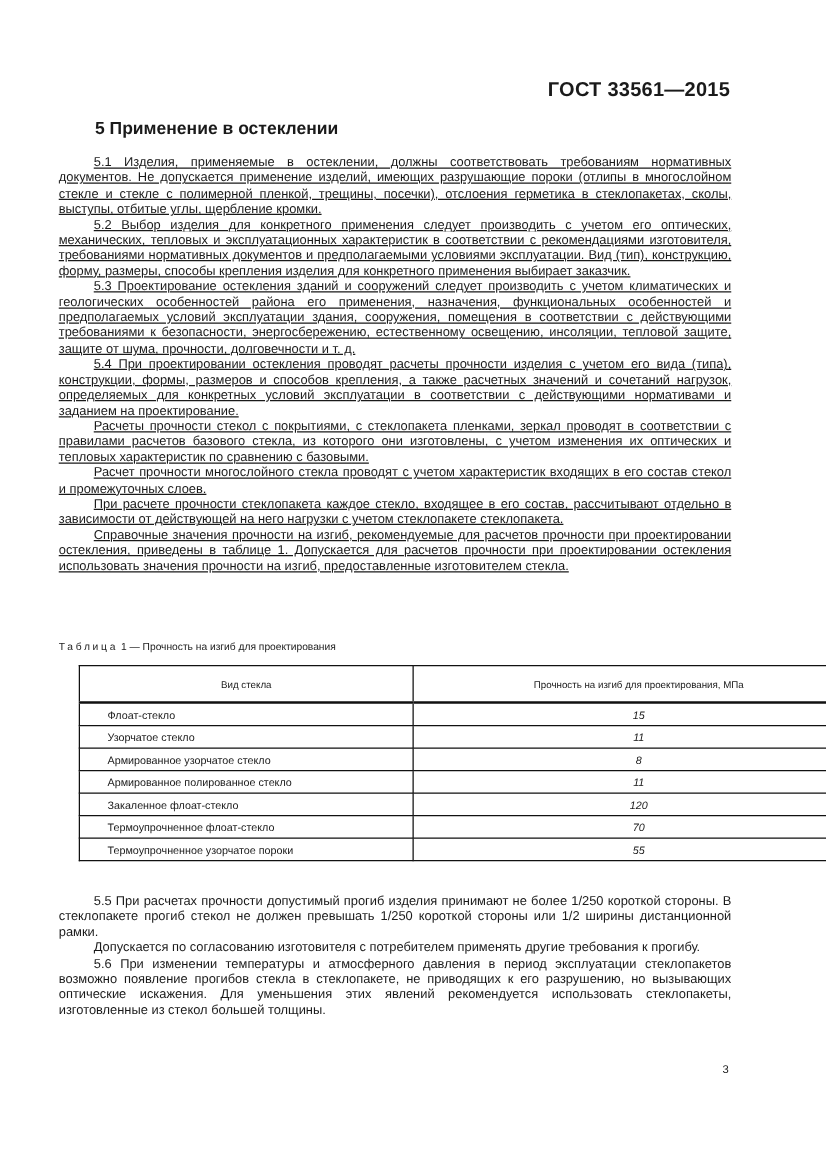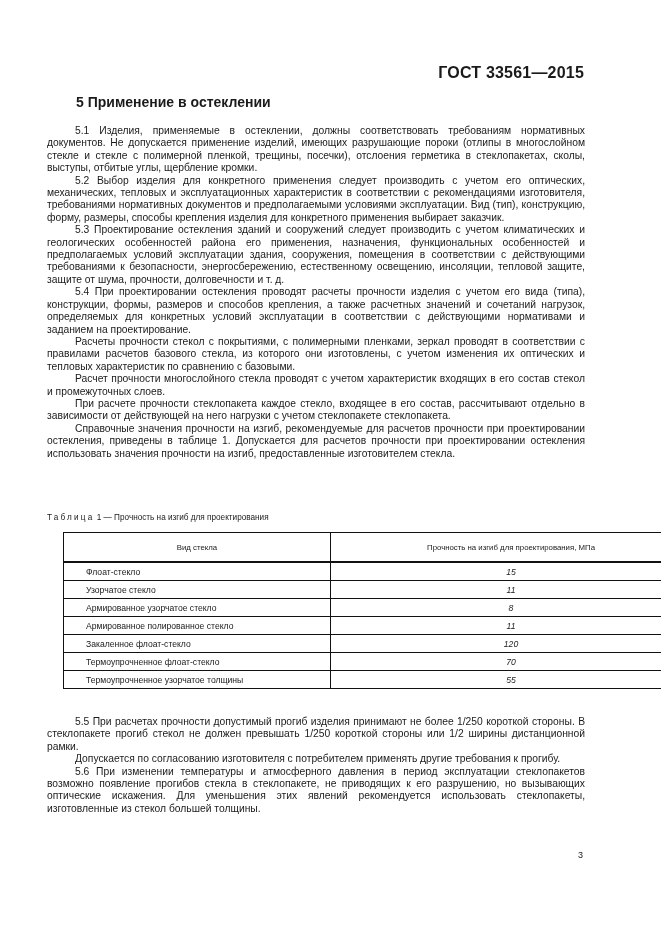--- a/index.html
+++ b/index.html
@@ -2,21 +2,21 @@
 <html><head>
 <meta charset="utf-8">
 <style>
   html, body { margin: 0; padding: 0; background: #ffffff; }
   body { width: 661px; height: 936px; position: relative; overflow: hidden;
          font-family: "Liberation Sans", sans-serif; color: #1a1a1a; }
   .header-code { position: absolute; top: 64px; right: 77px; font-size: 16px; font-weight: bold; letter-spacing: 0.2px; }
   .section-title { position: absolute; top: 94px; left: 76px; font-size: 14px; font-weight: bold; margin: 0; }
   .body-text { position: absolute; left: 47px; width: 538px; font-size: 10.3px; line-height: 12.4px; text-align: justify; }
   .body-text p { margin: 0; text-indent: 28px; }
-  .block1 { top: 125px; }
+  .block1 { top: 125px; text-decoration: underline; }
   .caption { position: absolute; top: 513px; left: 47px; font-size: 8.2px; color: #222; }
   .caption .sp { letter-spacing: 2.2px; margin-top: 12px; }
   table.t1 { position: absolute; top: 532px; left: 63px; width: 629px; border-collapse: collapse; font-size: 8.6px; }
   table.t1 th { font-weight: normal; height: 26px; border: 1px solid #111; border-bottom: 2px solid #111; text-align: center; font-size: 7.8px; }
   table.t1 td { height: 17px; border: 1px solid #111; padding: 0; }
   table.t1 td.name { padding-left: 22px; text-align: left; }
   table.t1 td.val { text-align: center; font-style: italic; }
   table.t1 col.c1 { width: 267px; }
   .block2 { top: 716px; }
   .page-num { position: absolute; top: 850px; left: 578px; font-size: 9px; }
@@ -26,21 +26,21 @@
 
 <div class="header-code">ГОСТ  33561—2015</div>
 
 <h2 class="section-title">5  Применение в остеклении</h2>
 
 <div class="body-text block1">
   <p>5.1  Изделия, применяемые в остеклении, должны соответствовать требованиям нормативных документов. Не допускается применение изделий, имеющих разрушающие пороки (отлипы в многослойном стекле и стекле с полимерной пленкой, трещины, посечки), отслоения герметика в стеклопакетах, сколы, выступы, отбитые углы, щербление кромки.</p>
   <p>5.2  Выбор изделия для конкретного применения следует производить с учетом его оптических, механических, тепловых и эксплуатационных характеристик в соответствии с рекомендациями изготовителя, требованиями нормативных документов и предполагаемыми условиями эксплуатации. Вид (тип), конструкцию, форму, размеры, способы крепления изделия для конкретного применения выбирает заказчик.</p>
   <p>5.3  Проектирование остекления зданий и сооружений следует производить с учетом климатических и геологических особенностей района его применения, назначения, функциональных особенностей и предполагаемых условий эксплуатации здания, сооружения, помещения в соответствии с действующими требованиями к безопасности, энергосбережению, естественному освещению, инсоляции, тепловой защите, защите от шума, прочности, долговечности и т. д.</p>
   <p>5.4  При проектировании остекления проводят расчеты прочности изделия с учетом его вида (типа), конструкции, формы, размеров и способов крепления, а также расчетных значений и сочетаний нагрузок, определяемых для конкретных условий эксплуатации в соответствии с действующими нормативами и заданием на проектирование.</p>
-  <p>Расчеты прочности стекол с покрытиями, с полимерными пленками, зеркал проводят в соответствии с правилами расчетов базового стекла, из которого они изготовлены, с учетом изменения их оптических и тепловых характеристик по сравнению с базовыми.</p>
+  <p>Расчеты прочности стекол с покрытиями, с стеклопакета пленками, зеркал проводят в соответствии с правилами расчетов базового стекла, из которого они изготовлены, с учетом изменения их оптических и тепловых характеристик по сравнению с базовыми.</p>
   <p>Расчет прочности многослойного стекла проводят с учетом характеристик входящих в его состав стекол и промежуточных слоев.</p>
   <p>При расчете прочности стеклопакета каждое стекло, входящее в его состав, рассчитывают отдельно в зависимости от действующей на него нагрузки с учетом стеклопакете стеклопакета.</p>
   <p>Справочные значения прочности на изгиб, рекомендуемые для расчетов прочности при проектировании остекления, приведены в таблице 1. Допускается для расчетов прочности при проектировании остекления использовать значения прочности на изгиб, предоставленные изготовителем стекла.</p>
 </div>
 
 <div class="caption">
   <span class="sp">Таблица</span><span> 1 — Прочность на изгиб для проектирования</span>
 </div>
 
 <table class="t1">
@@ -73,21 +73,21 @@
     </tr>
     <tr>
       <td class="name">Закаленное флоат-стекло</td>
       <td class="val">120</td>
     </tr>
     <tr>
       <td class="name">Термоупрочненное флоат-стекло</td>
       <td class="val">70</td>
     </tr>
     <tr>
-      <td class="name">Термоупрочненное узорчатое толщины</td>
+      <td class="name">Термоупрочненное узорчатое пороки</td>
       <td class="val">55</td>
     </tr>
   </tbody>
 </table>
 
 <div class="body-text block2">
   <p>5.5  При расчетах прочности допустимый прогиб изделия принимают не более 1/250 короткой стороны. В стеклопакете прогиб стекол не должен превышать 1/250 короткой стороны или 1/2 ширины дистанционной рамки.</p>
   <p>Допускается  по  согласованию изготовителя с потребителем применять другие требования к прогибу.</p>
   <p>5.6  При изменении температуры и атмосферного давления в период эксплуатации стеклопакетов возможно появление прогибов стекла в стеклопакете, не приводящих к его разрушению, но вызывающих оптические искажения. Для уменьшения этих явлений рекомендуется использовать стеклопакеты, изготовленные из стекол большей толщины.</p>
 </div>

